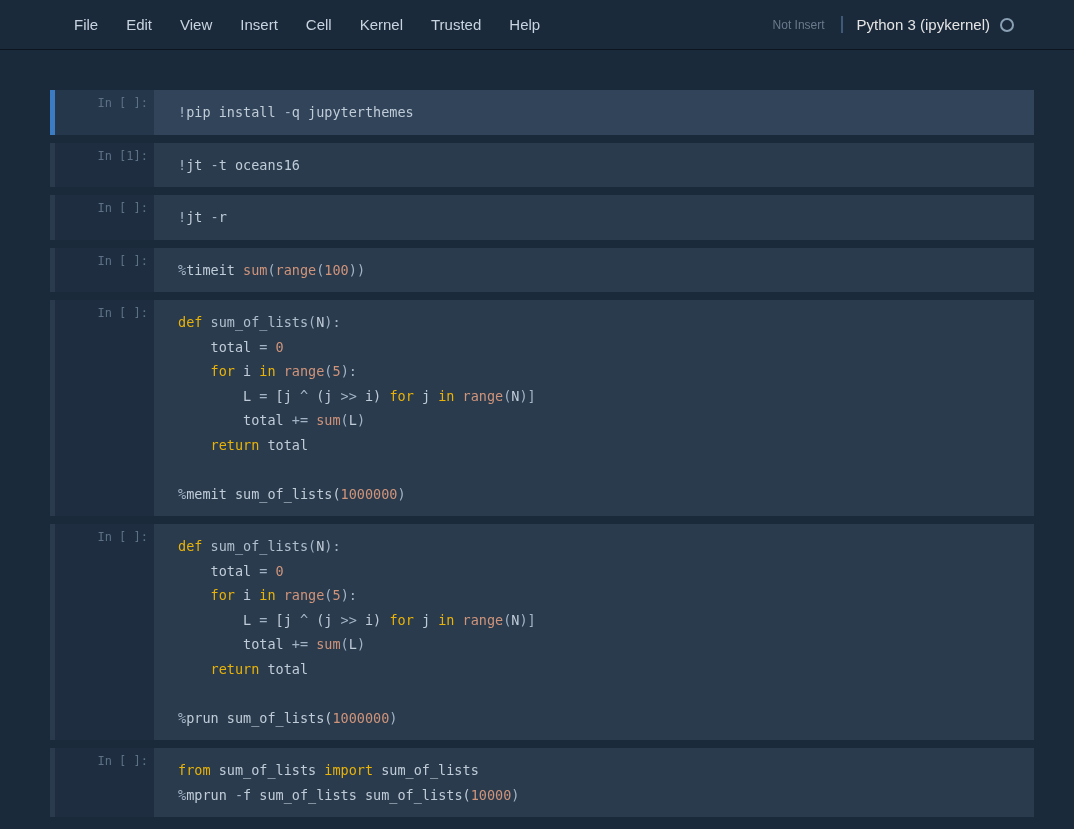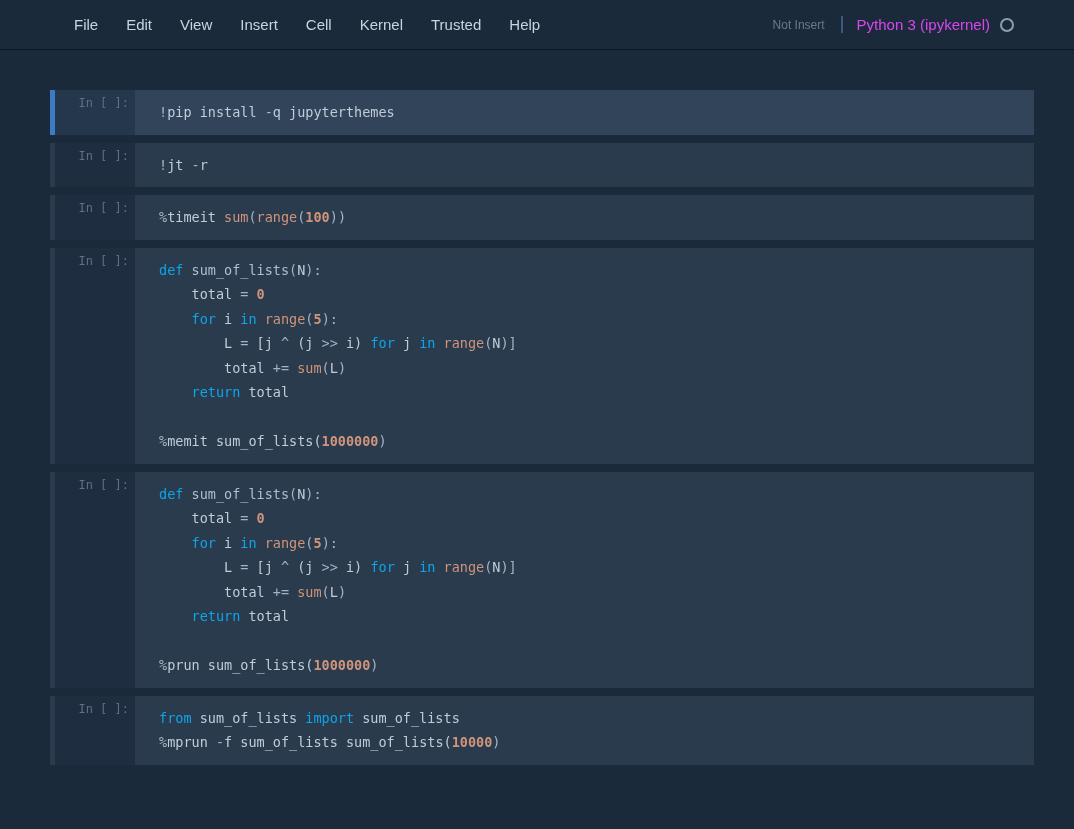--- a/index.html
+++ b/index.html
@@ -33,21 +33,21 @@
   margin-right: 8px;
   padding-right: 8px;
 }
 .menubar .kernel-info-wrap {
   display: flex;
   align-items: center;
   border-left: 2px solid #3e5a78;
   padding-left: 14px;
 }
 .menubar .kernel-info {
-  color: #d946ef;
+  color: #e5e5e5;
   font-size: 15px;
   margin-right: 10px;
 }
 .kernel-circle {
   width: 14px;
   height: 14px;
   border: 2px solid #8aa0b5;
   border-radius: 50%;
 }
 .notebook {
@@ -58,21 +58,21 @@
   margin-bottom: 8px;
 }
 .cell .leftbar {
   width: 5px;
   background: #2a3b4e;
 }
 .cell.selected .leftbar {
   background: #3b7cc2;
 }
 .cell .prompt-area {
-  width: 80px;
+  width: 99px;
   text-align: right;
   padding: 6px 6px 0 0;
   color: #5c7186;
   font-family: "DejaVu Sans Mono", monospace;
   font-size: 12px;
   background: #1e2e40;
 }
 .cell.selected .prompt-area {
   background: #24374b;
 }
@@ -82,24 +82,24 @@
   padding: 10px 24px;
   font-family: "DejaVu Sans Mono", monospace;
   font-size: 13.5px;
   line-height: 24.5px;
   color: #c0ccd8;
 }
 .cell.selected .code-area {
   background: #31445a;
 }
 pre { white-space: pre; margin: 0; font-family: inherit; }
-.t-kw { color: #0ea5e9; }
+.t-kw { color: #eab308; }
 .t-def { color: #b0bfce; }
 .t-builtin { color: #d0947a; }
-.t-num { color: #d0947a; font-weight: bold; }
+.t-num { color: #d0947a; }
 .t-op { color: #a3b4c6; }
 .t-punc { color: #a3b4c6; }
 </style>
 </head>
 <body>
 
 <div class="menubar">
   <div class="menu-item">File</div>
   <div class="menu-item">Edit</div>
   <div class="menu-item">View</div>
@@ -115,20 +115,27 @@
     <div class="kernel-circle"></div>
   </div>
 </div>
 
 <div class="notebook" id="notebook">
     <div class="cell selected">
       <div class="leftbar"></div>
       <div class="prompt-area">In [ ]:</div>
       <div class="code-area">
         <pre><span class="t-op">!</span><span>pip install </span><span class="t-op">-</span><span>q jupyterthemes</span></pre>
+      </div>
+    </div>
+    <div class="cell">
+      <div class="leftbar"></div>
+      <div class="prompt-area">In [1]:</div>
+      <div class="code-area">
+        <pre><span class="t-op">!</span><span>jt </span><span class="t-op">-</span><span>t oceans16</span></pre>
       </div>
     </div>
     <div class="cell">
       <div class="leftbar"></div>
       <div class="prompt-area">In [ ]:</div>
       <div class="code-area">
         <pre><span class="t-op">!</span><span>jt </span><span class="t-op">-</span><span>r</span></pre>
       </div>
     </div>
     <div class="cell">

